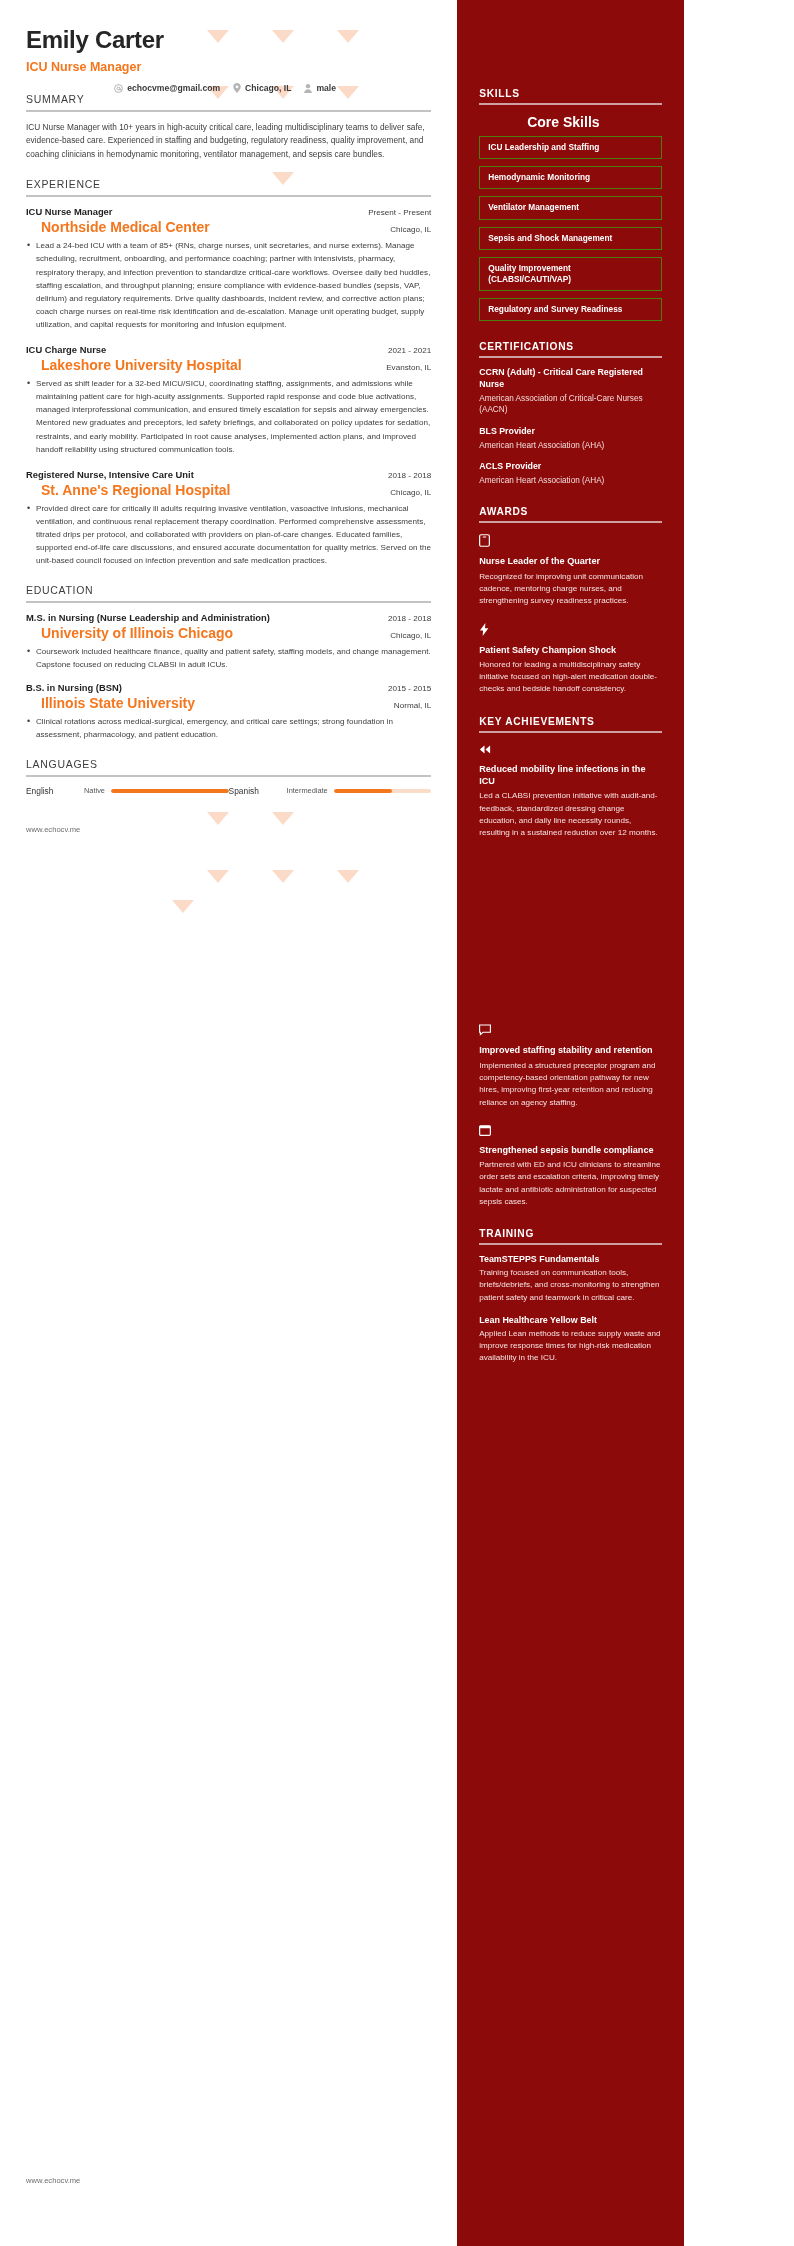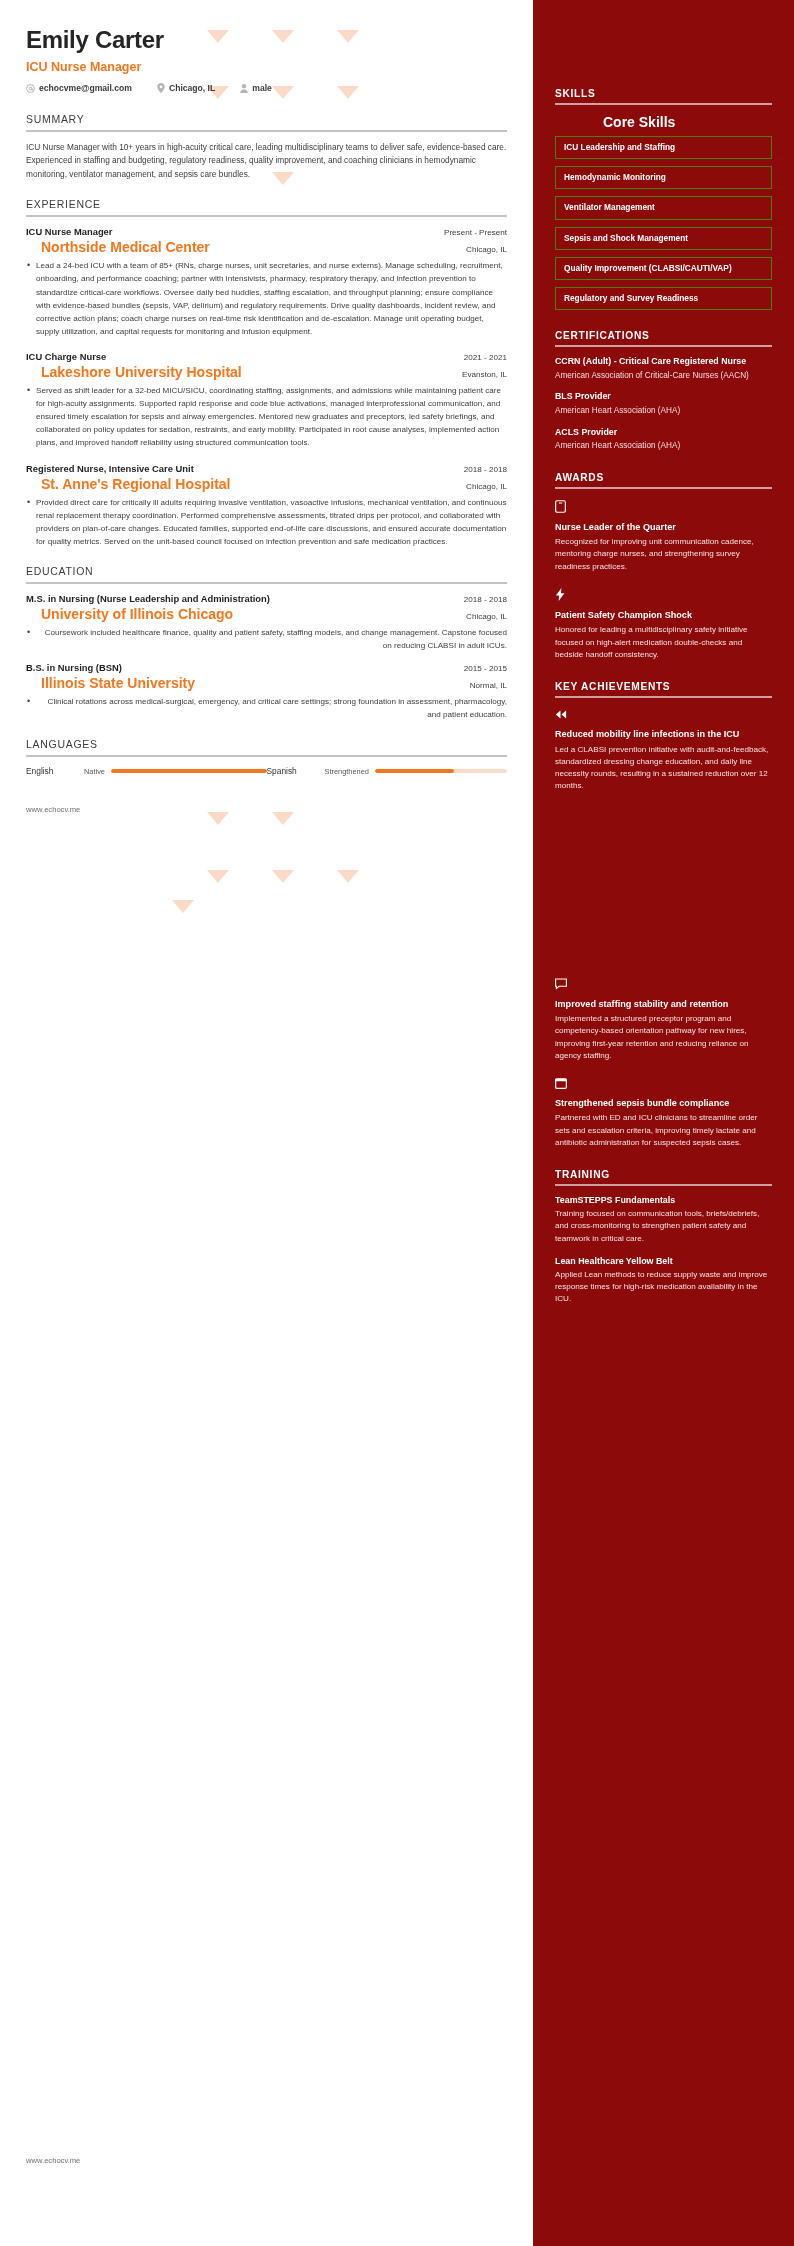--- a/index.html
+++ b/index.html
@@ -3,21 +3,21 @@
 <meta charset="utf-8">
 <style>
   * { margin:0; padding:0; box-sizing:border-box; }
   html,body { width:794px; }
   body {
     font-family:"Liberation Sans", sans-serif;
     background:#ffffff;
     color:#2b2b2b;
     -webkit-font-smoothing:antialiased;
   }
-  .page { position:relative; width:794px; min-height:2246px; display:flex; }
+  .page { position:relative; width:684px; min-height:2246px; display:flex; }
 
   
   .main {
     width:533px;
     background:#ffffff;
     position:relative;
     padding:26px 26px 0 26px;
     overflow:hidden;
   }
   .main-inner { position:relative; z-index:2; }
@@ -42,26 +42,26 @@
   }
   .role {
     font-size:12.5px;
     font-weight:bold;
     color:#f4761d;
     margin-bottom:9px;
   }
   .contact {
     display:flex;
     align-items:center;
-    gap:18px;
+    gap:6px;
     font-size:8.6px;
     font-weight:bold;
     color:#3a3a3a;
-    margin-bottom:20px;
     flex-wrap:wrap;
+    justify-content:center;
   }
   .contact .ci { display:flex; align-items:center; gap:4px; margin-right:7px; }
   .contact svg { display:block; }
 
   .sec-title {
     font-size:10.5px;
     letter-spacing:0.7px;
     color:#3c3c3c;
     font-weight:normal;
     margin-bottom:5px;
@@ -94,21 +94,21 @@
   }
   ul.bullets li:before {
     content:"•";
     position:absolute;
     left:1px;
     top:-1px;
     font-size:9px;
     color:#3d3d3d;
   }
 
-  .edu { margin-bottom:10px;text-align:right; }
+  .edu { margin-bottom:10px; }
 
   
   .langs { display:flex; gap:0; margin-top:3px; }
   .lang { display:flex; align-items:center; flex:1; gap:6px; }
   .lang-name { font-size:8.4px; color:#333; min-width:52px; }
   .lang-level { font-size:7.4px; color:#555; white-space:nowrap; }
   .lang-bar { flex:1; height:4px; background:#fbdcc9; border-radius:2px; position:relative; overflow:hidden; min-width:54px; }
   .lang-bar > i { position:absolute; left:0; top:0; bottom:0; background:#f4761d; display:block; border-radius:2px; }
 
   .footer-url {
@@ -309,21 +309,21 @@
         <div class="langs">
           <div class="lang">
             <span class="lang-name">English</span>
             <span class="lang-level">Native</span>
             <span class="lang-bar">
                 <i id="lb0" style="width: 100%;"></i>
               </span>
           </div>
           <div class="lang">
             <span class="lang-name">Spanish</span>
-            <span class="lang-level">Strengthened</span>
+            <span class="lang-level">Intermediate</span>
             <span class="lang-bar">
                 <i id="lb1" style="width: 60%;"></i>
               </span>
           </div>
         </div>
       </section>
 
       <div class="footer-url">www.echocv.me</div>
 
       <div style="height:1330px;"></div>

